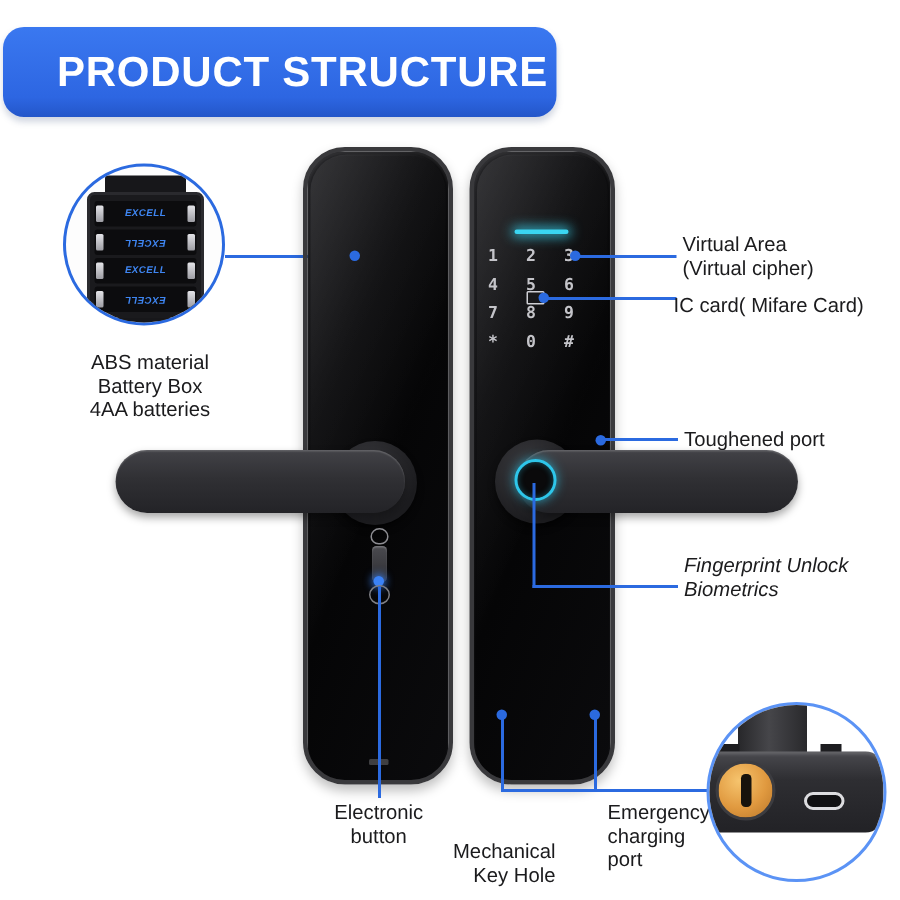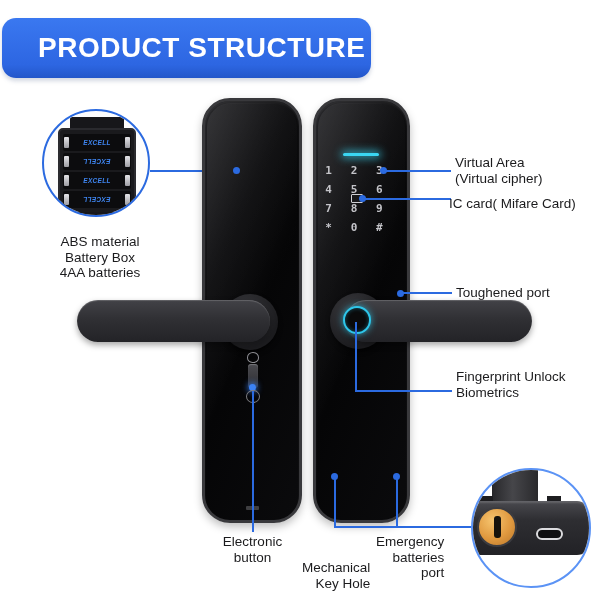--- a/index.html
+++ b/index.html
@@ -222,44 +222,44 @@
   <div class="abs db-glow"></div>
   <div class="abs db-ring-bottom"></div>
   <div class="abs brand-mark"></div>
 
   <div class="abs hub" style="left:330px; top:293px;"></div>
   <div class="abs handle" style="left:345px; top:300px; width:187px;"></div>
   <div class="abs fp-ring" style="left:343px; top:306px;"></div>
 
   <div class="abs lead w2" style="left:355px; top:322px; height:70px;"></div>
   <div class="abs lead h2" style="left:355px; top:390px; width:97px;"></div>
-  <div class="abs lbl" style="left:456px; top:369px;">
+  <div class="abs lbl" style="left:456px; top:369px;font-style:italic;">
     <div>Fingerprint Unlock</div>
     <div>Biometrics</div>
   </div>
 
   <div class="abs lead w2" style="left:252px; top:391px; height:141px;"></div>
   <div class="abs lbl center" style="left:205px; top:534px; width:95px;">
     <div>Electronic</div>
     <div>button</div>
   </div>
 
   <div class="abs dot" style="left:331px; top:473px;"></div>
   <div class="abs lead w2" style="left:334px; top:477px; height:51px;"></div>
   <div class="abs lbl" style="left:302px; top:560px;text-align:right;">
     <div>Mechanical</div>
     <div>Key Hole</div>
   </div>
 
   <div class="abs dot" style="left:393px; top:473px;"></div>
   <div class="abs lead w2" style="left:396px; top:477px; height:51px;"></div>
   <div class="abs lead h2" style="left:334px; top:526px; width:139px;"></div>
-  <div class="abs lbl" style="left:376px; top:534px;text-align:right;">
+  <div class="abs lbl" style="left:405px; top:534px;">
     <div>Emergency</div>
-    <div>batteries</div>
+    <div>charging</div>
     <div>port</div>
   </div>
 
   <div class="abs em-circle">
     <div class="em-stub"></div>
     <div class="em-tab l"></div>
     <div class="em-tab r"></div>
     <div class="em-body"></div>
     <div class="em-key">
       <div class="em-slot"></div>

